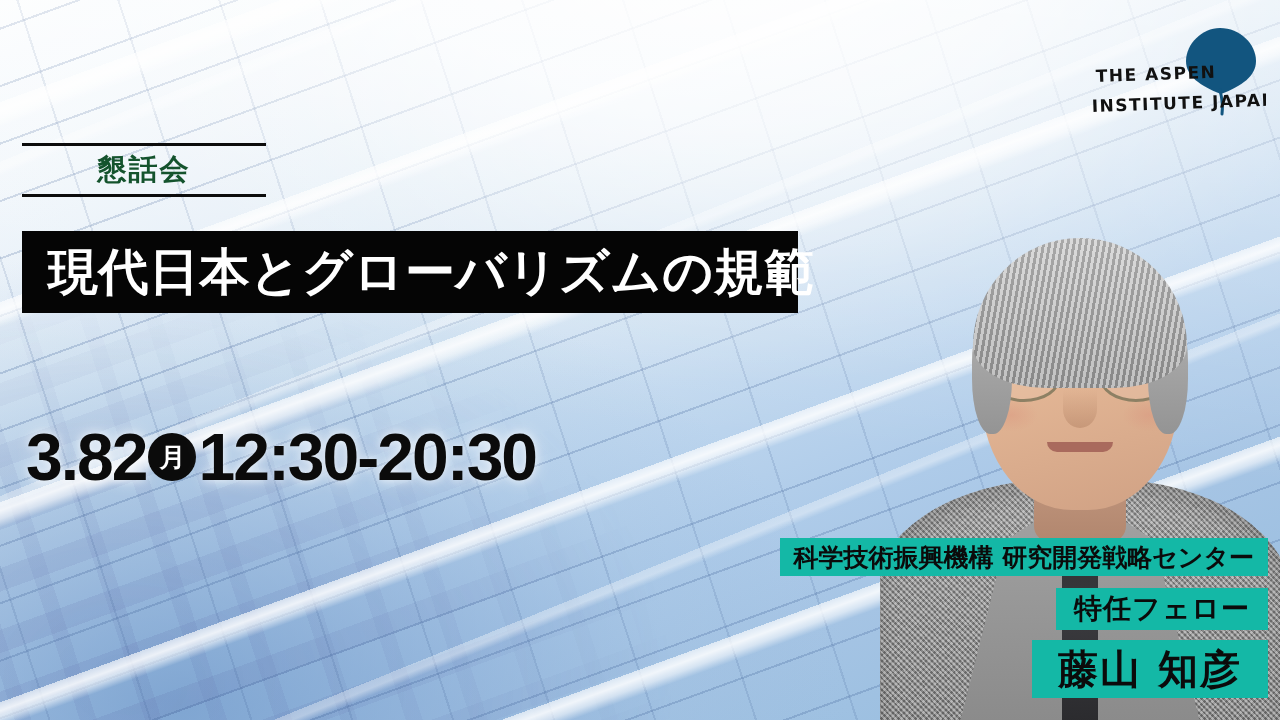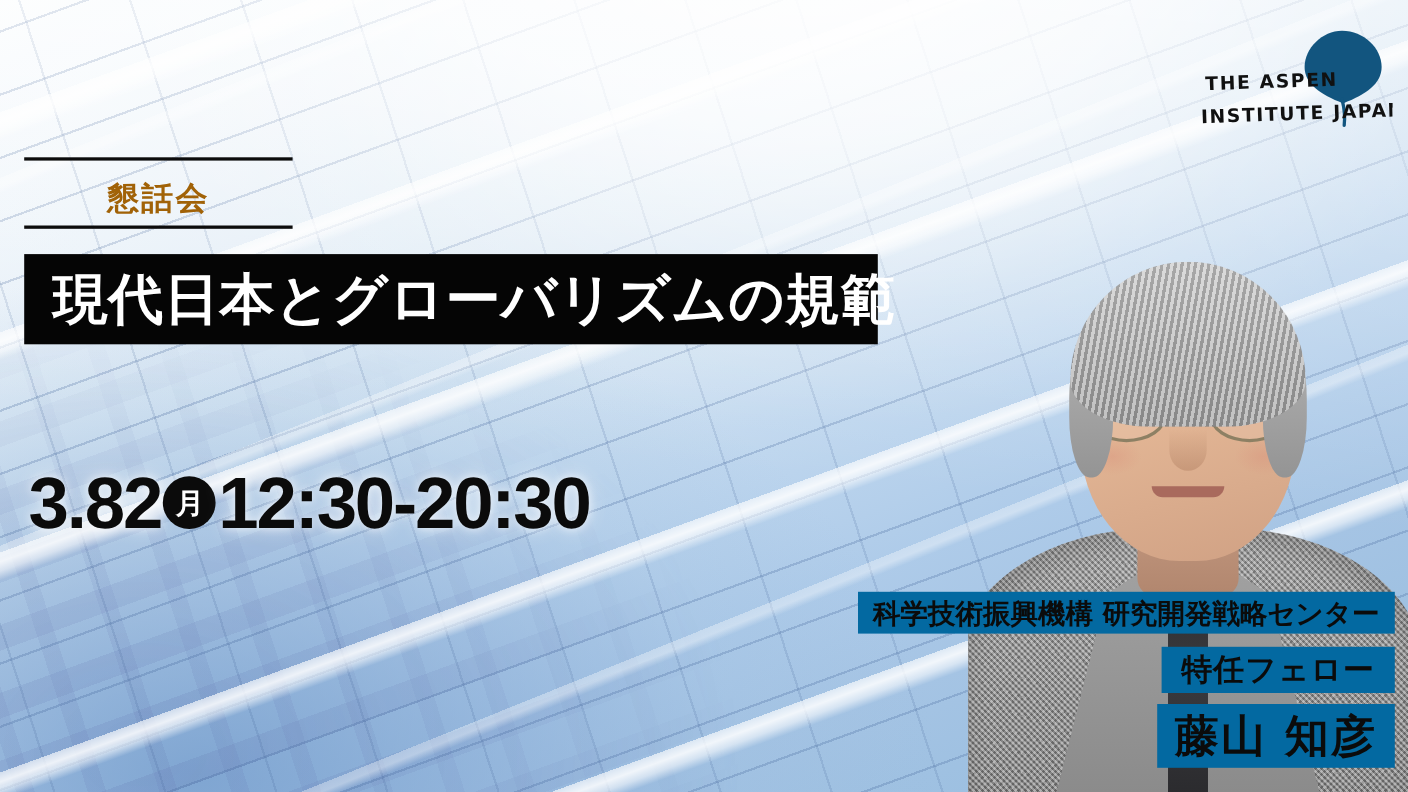--- a/index.html
+++ b/index.html
@@ -123,24 +123,24 @@
   #kicker {
     position:absolute; left:22px; top:143px;
     width:244px;
     border-top:3px solid #0c0c0c;
     border-bottom:3px solid #0c0c0c;
     text-align:center;
   }
   #kicker .kicker-text {
     display:block;
     font-family:"DejaVu Sans","Liberation Sans",sans-serif;
-    font-size:29px; font-weight:700; color:#a16207;
+    font-size:29px; font-weight:700; color:#14532d;
     letter-spacing:2px;
     line-height:42px;
-    padding:13px 0 4px;
+    padding:2px 0 4px;
   }
 
   
   #title-bar {
     position:absolute; left:22px; top:231px;
     width:776px; height:82px;
     background:#050505;
     display:flex; align-items:center;
   }
   #title-bar .title-text {
@@ -304,30 +304,30 @@
   .ph-cheekL, .ph-cheekR {
     position:absolute; bottom:288px; width:54px; height:34px;
     background:radial-gradient(ellipse at center, rgba(216,140,120,.35), rgba(216,140,120,0) 70%);
     border-radius:50%;
   }
   .ph-cheekL { left:104px; } .ph-cheekR { right:104px; }
 
   
   .cap {
     position:absolute;
-    background:#0369a1;
+    background:#14b8a6;
     color:#0b0b0b;
     font-family:"DejaVu Sans","Liberation Sans",sans-serif;
     font-weight:700;
     display:flex; align-items:center; justify-content:center;
     white-space:nowrap;
   }
   #cap-org   { right:12px; top:538px;  height:38px; padding:0 14px; font-size:25px; letter-spacing:0px; }
   #cap-title { right:12px; top:588px;  height:42px; padding:16px 18px; font-size:28px; letter-spacing:1px;margin-left:44px; }
-  #cap-name  { right:12px; top:640px;  height:58px; padding:0 16px; font-size:40px; letter-spacing:2px; }
+  #cap-name  { right:12px; top:640px;  height:58px; padding:0 26px; font-size:40px; letter-spacing:2px; }
 </style>
 </head>
 <body>
 
 <div id="poster">
 
   <div class="bg-layer bg-base"></div>
   <div class="bg-layer bg-blue-corner"></div>
   <div class="bg-layer panels"></div>
   <div class="bg-layer mullions-b"></div>

